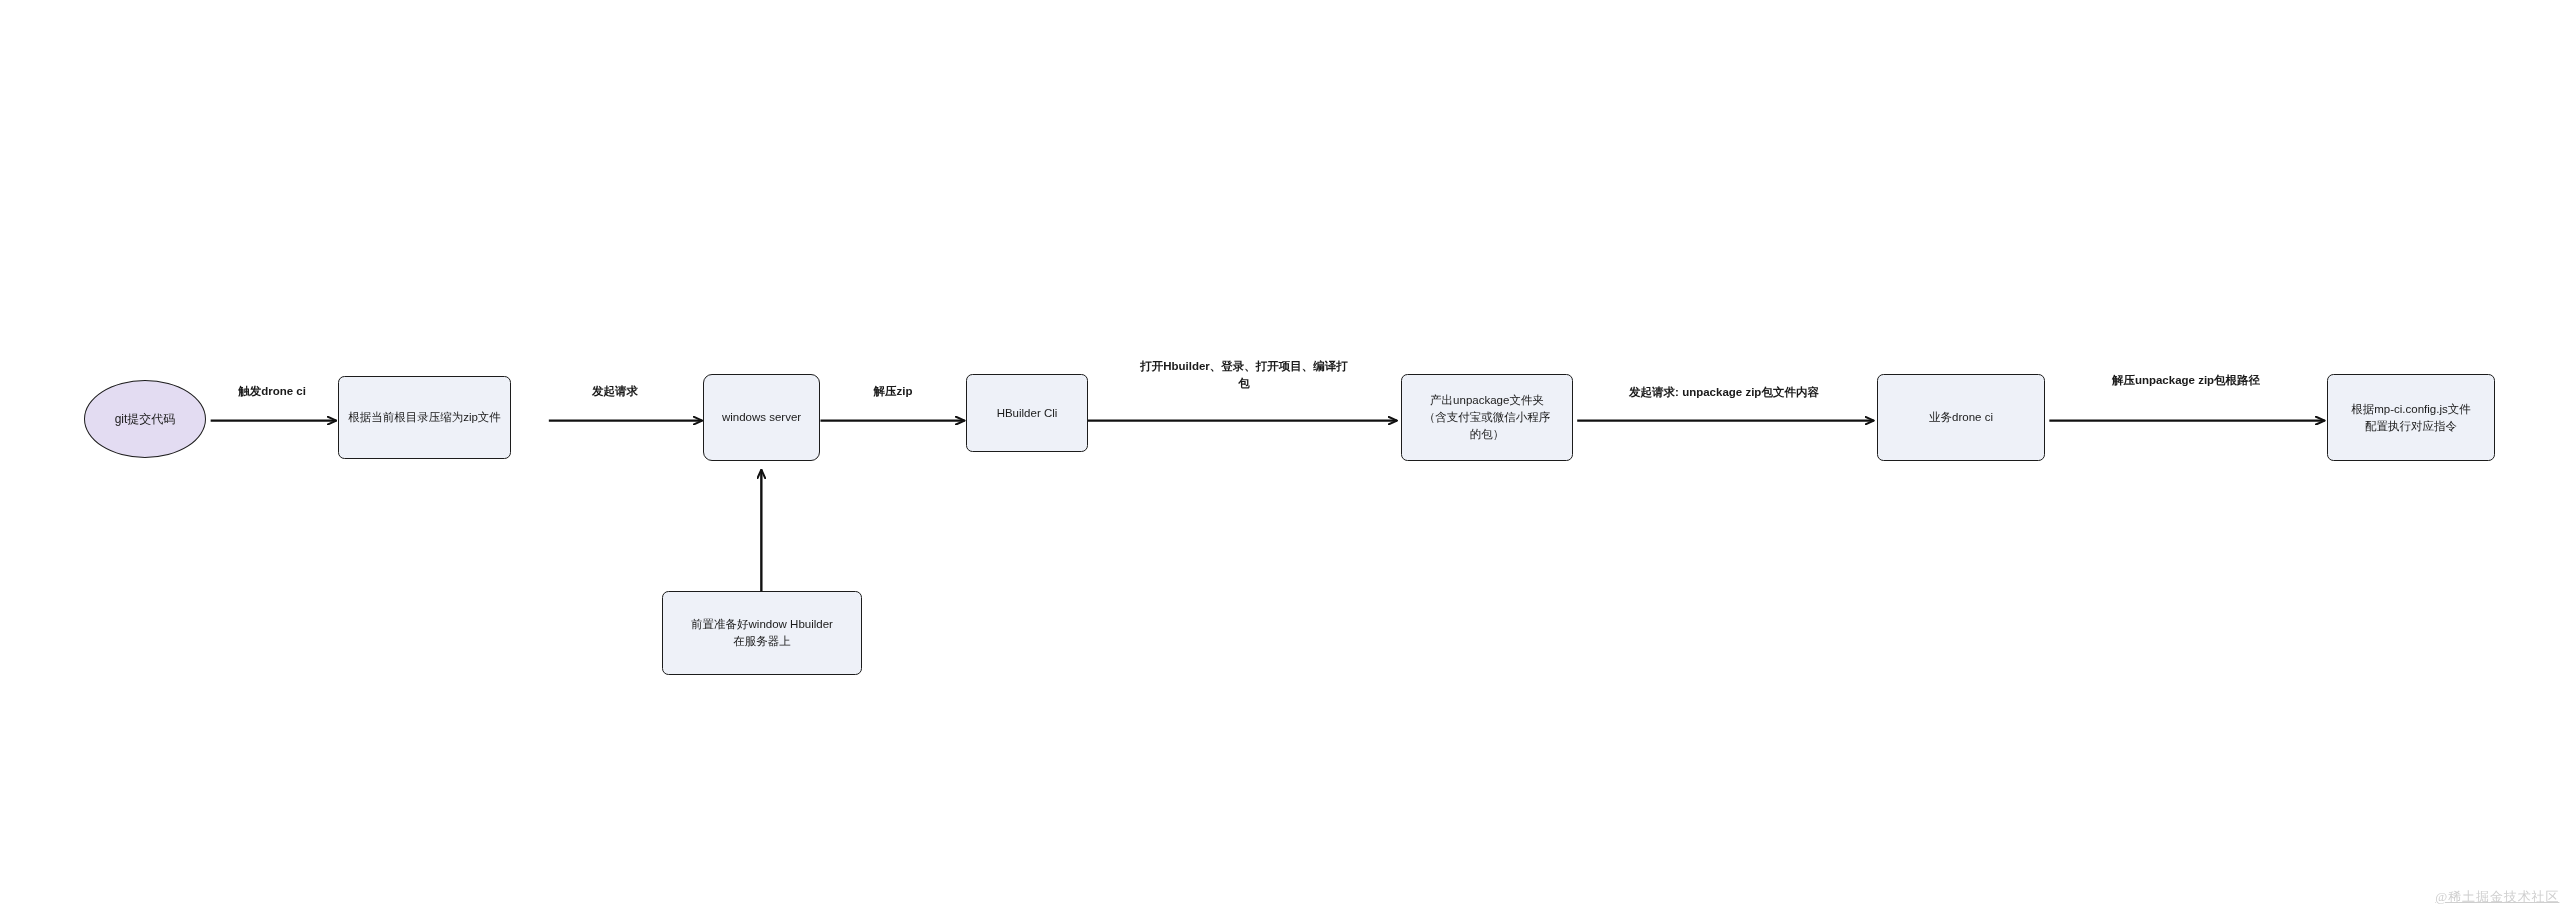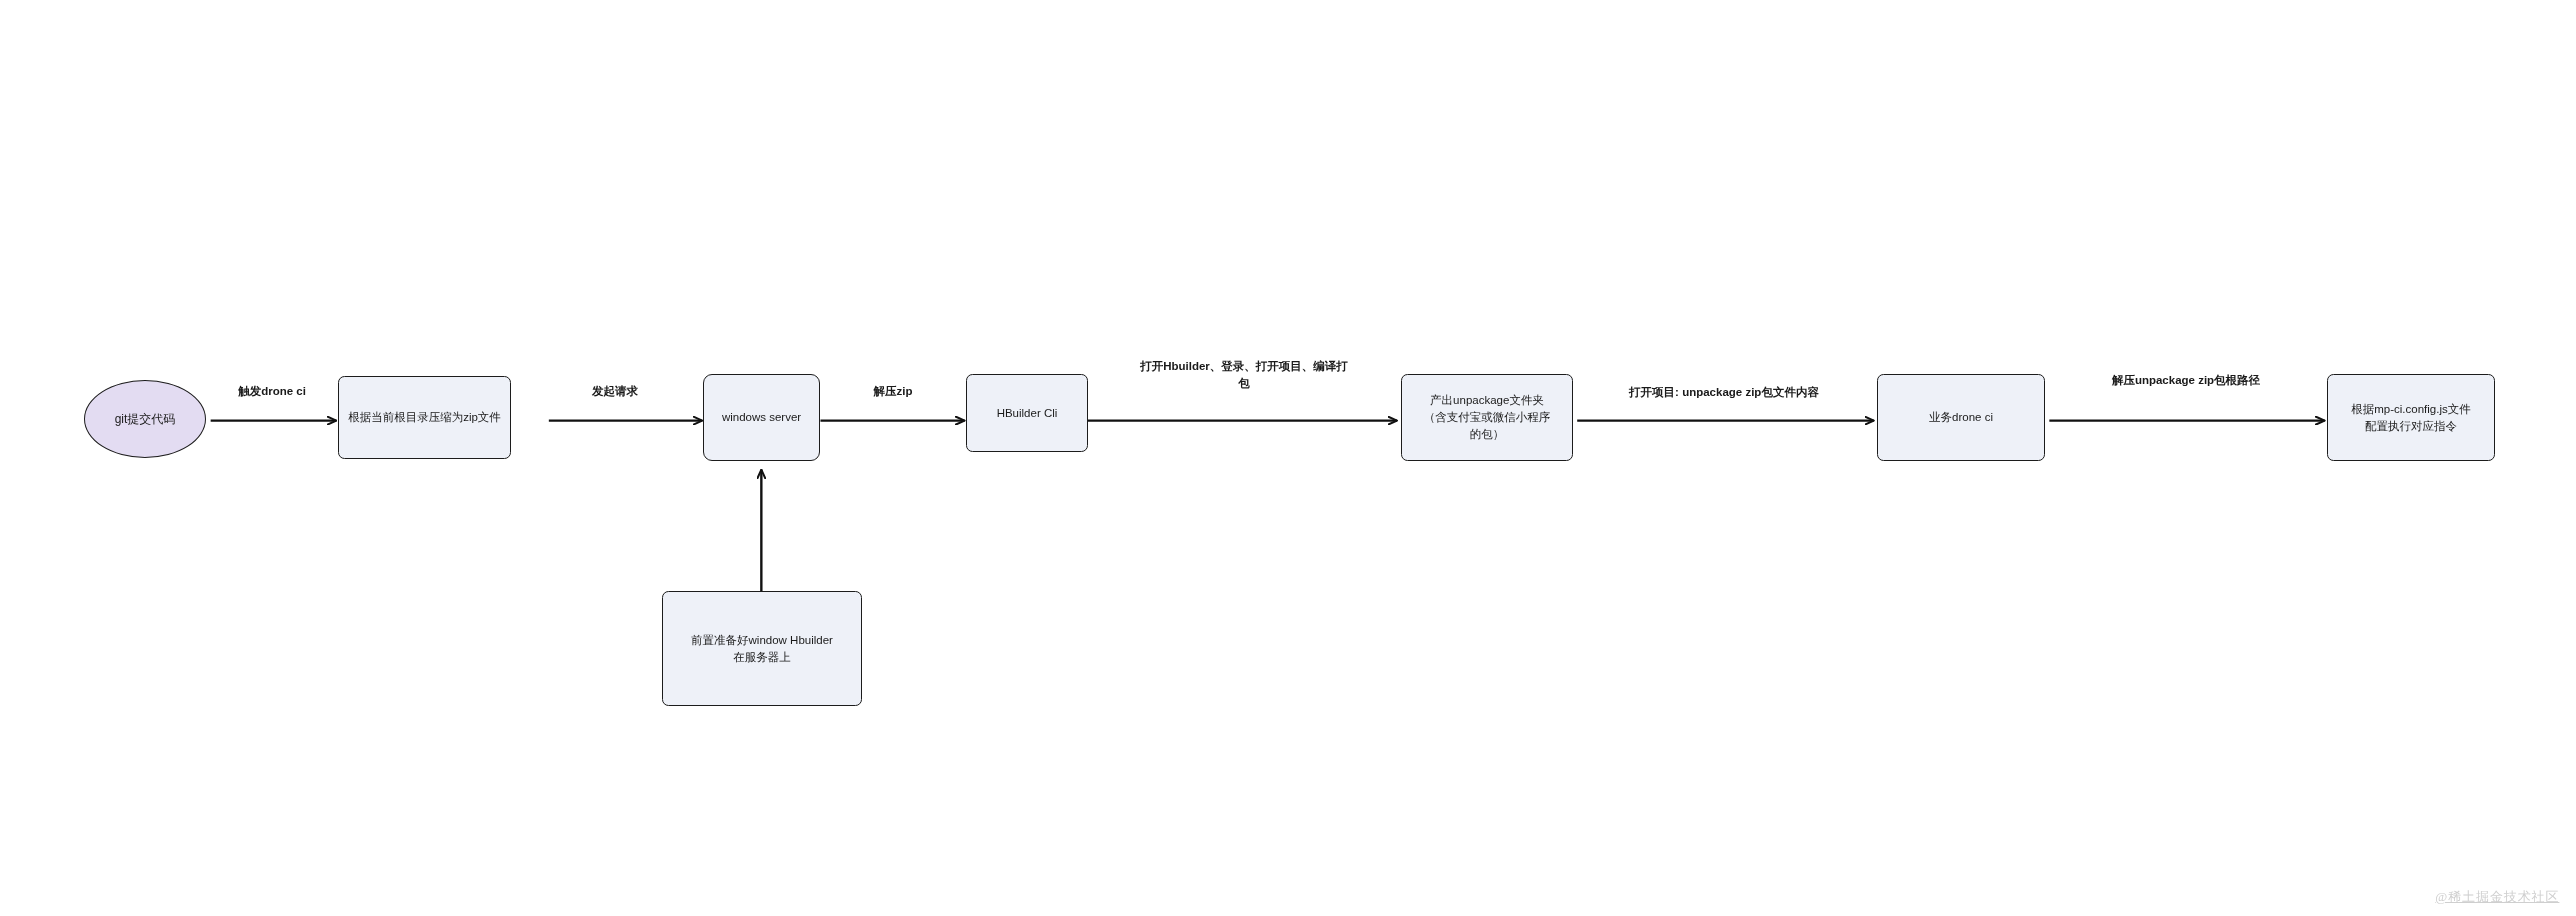--- a/index.html
+++ b/index.html
@@ -118,32 +118,32 @@
 
   <div class="node-box" style="left:1401px; top:374px; width:172px; height:87px;">产出unpackage文件夹
 （含支付宝或微信小程序
 的包）</div>
 
   <div class="node-box" style="left:1877px; top:374px; width:168px; height:87px;">业务drone ci</div>
 
   <div class="node-box" style="left:2327px; top:374px; width:168px; height:87px;">根据mp-ci.config.js文件
 配置执行对应指令</div>
 
-  <div class="node-box" style="left:662px; top:591px; width:200px; height:115px;">前置准备好window Hbuilder
+  <div class="node-box" style="left:662px; top:591px; width:200px; height:84px;">前置准备好window Hbuilder
 在服务器上</div>
 
   <div class="edge-label" style="left:272px; top:383px;">触发drone ci</div>
 
   <div class="edge-label" style="left:615px; top:383px;">发起请求</div>
 
   <div class="edge-label" style="left:893px; top:383px;">解压zip</div>
 
   <div class="edge-label" style="left:1244px; top:358px; width:277px;">打开Hbuilder、登录、打开项目、编译打
 包</div>
 
-  <div class="edge-label" style="left:1724px; top:384px;">打开项目: unpackage zip包文件内容</div>
+  <div class="edge-label" style="left:1724px; top:384px;">发起请求: unpackage zip包文件内容</div>
 
   <div class="edge-label" style="left:2186px; top:372px;">解压unpackage zip包根路径</div>
 
   <div class="watermark">@稀土掘金技术社区</div>
 
 </div>
 
 
 </body></html>

